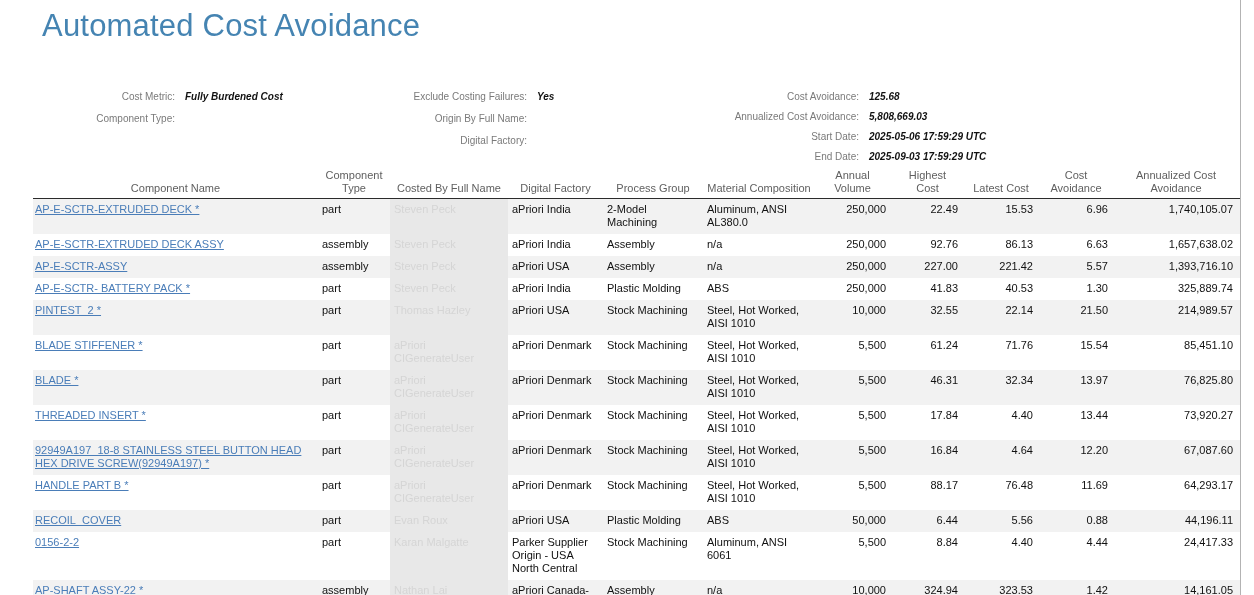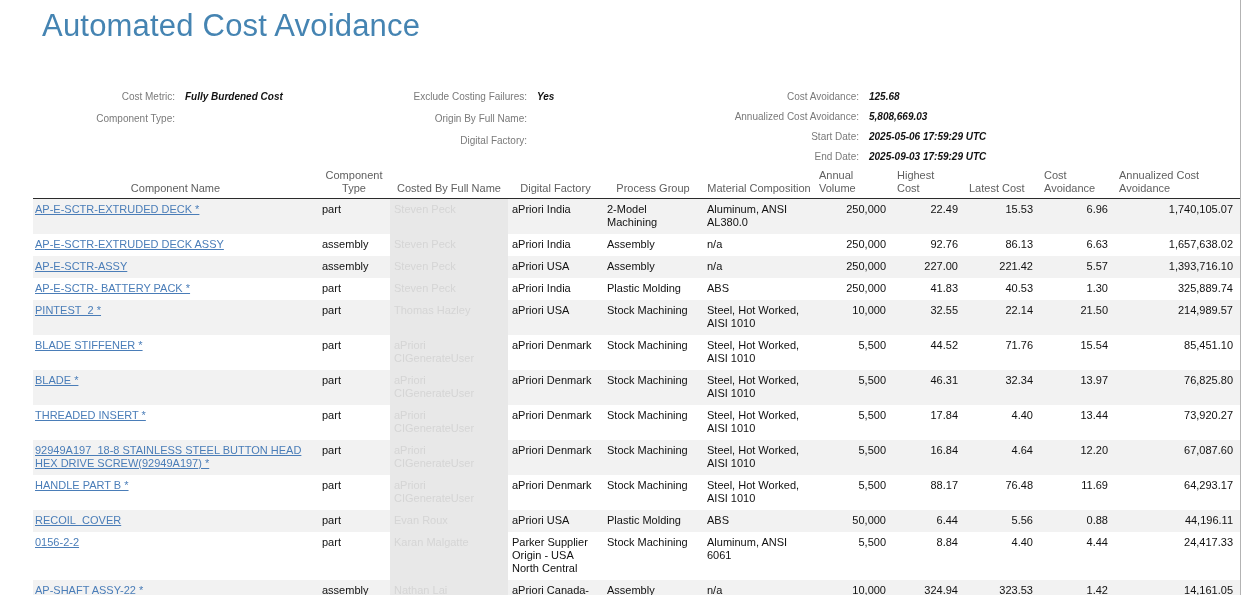--- a/index.html
+++ b/index.html
@@ -37,21 +37,21 @@
   }
   .report-table th{
     font-weight:400;color:#5f5f5f;text-align:center;vertical-align:bottom;
     padding:1px 4px 3px 4px;line-height:13px;border-bottom:1px solid #2b2b2b;
   }
   .report-table td{
     vertical-align:top;padding:4px 4px 5px 4px;line-height:13px;color:#111;
   }
   .report-table tbody tr:nth-child(odd){background:#f2f2f2;}
   .report-table td.num, .report-table th.num{text-align:right;padding-right:7px;}
-  .report-table th.num{text-align:left;}
+  .report-table th.num{text-align:center;}
   .report-table td.name-cell{padding-left:2px;}
   a.comp-link{color:#4a7db8;text-decoration:underline;}
   td.costed{background:#e8e8e8;color:#d5d5d5;}
 </style>
 </head>
 <body>
 
 <div class="page-title">Automated Cost Avoidance</div>
 
 <div class="meta">
@@ -195,21 +195,21 @@
         <td class="num">214,989.57</td>
       </tr>
       <tr>
         <td class="name-cell"><a href="#" class="comp-link">BLADE STIFFENER *</a></td>
         <td>part</td>
         <td class="costed">aPriori CIGenerateUser</td>
         <td>aPriori Denmark</td>
         <td>Stock Machining</td>
         <td>Steel, Hot Worked, AISI 1010</td>
         <td class="num">5,500</td>
-        <td class="num">44.52</td>
+        <td class="num">61.24</td>
         <td class="num">71.76</td>
         <td class="num">15.54</td>
         <td class="num">85,451.10</td>
       </tr>
       <tr>
         <td class="name-cell"><a href="#" class="comp-link">BLADE *</a></td>
         <td>part</td>
         <td class="costed">aPriori CIGenerateUser</td>
         <td>aPriori Denmark</td>
         <td>Stock Machining</td>

